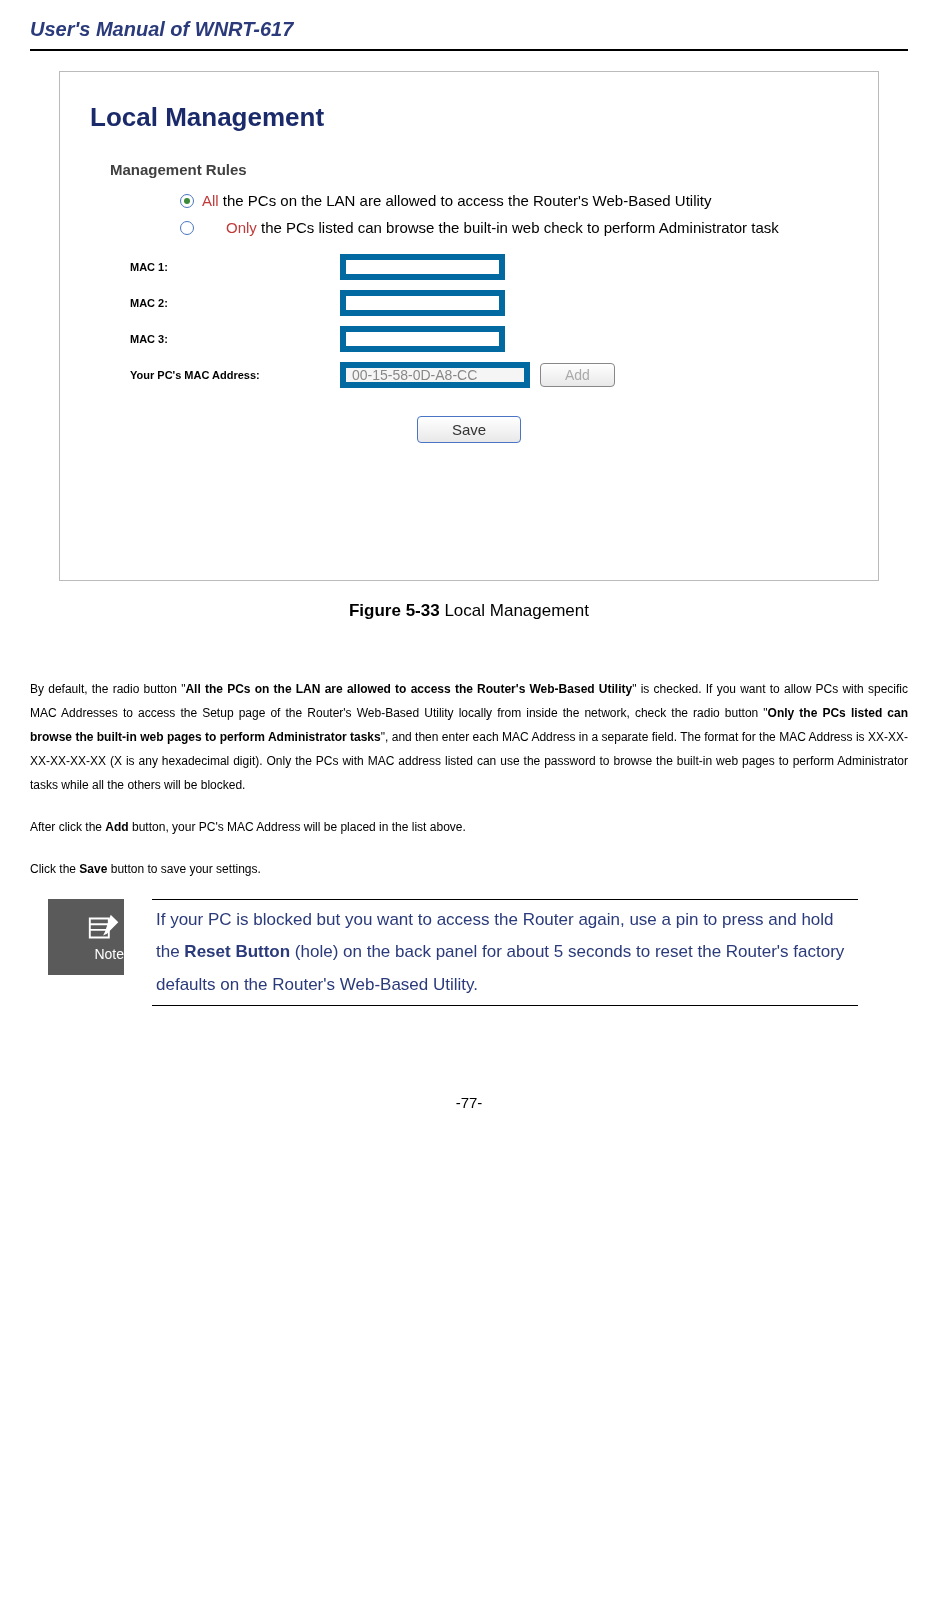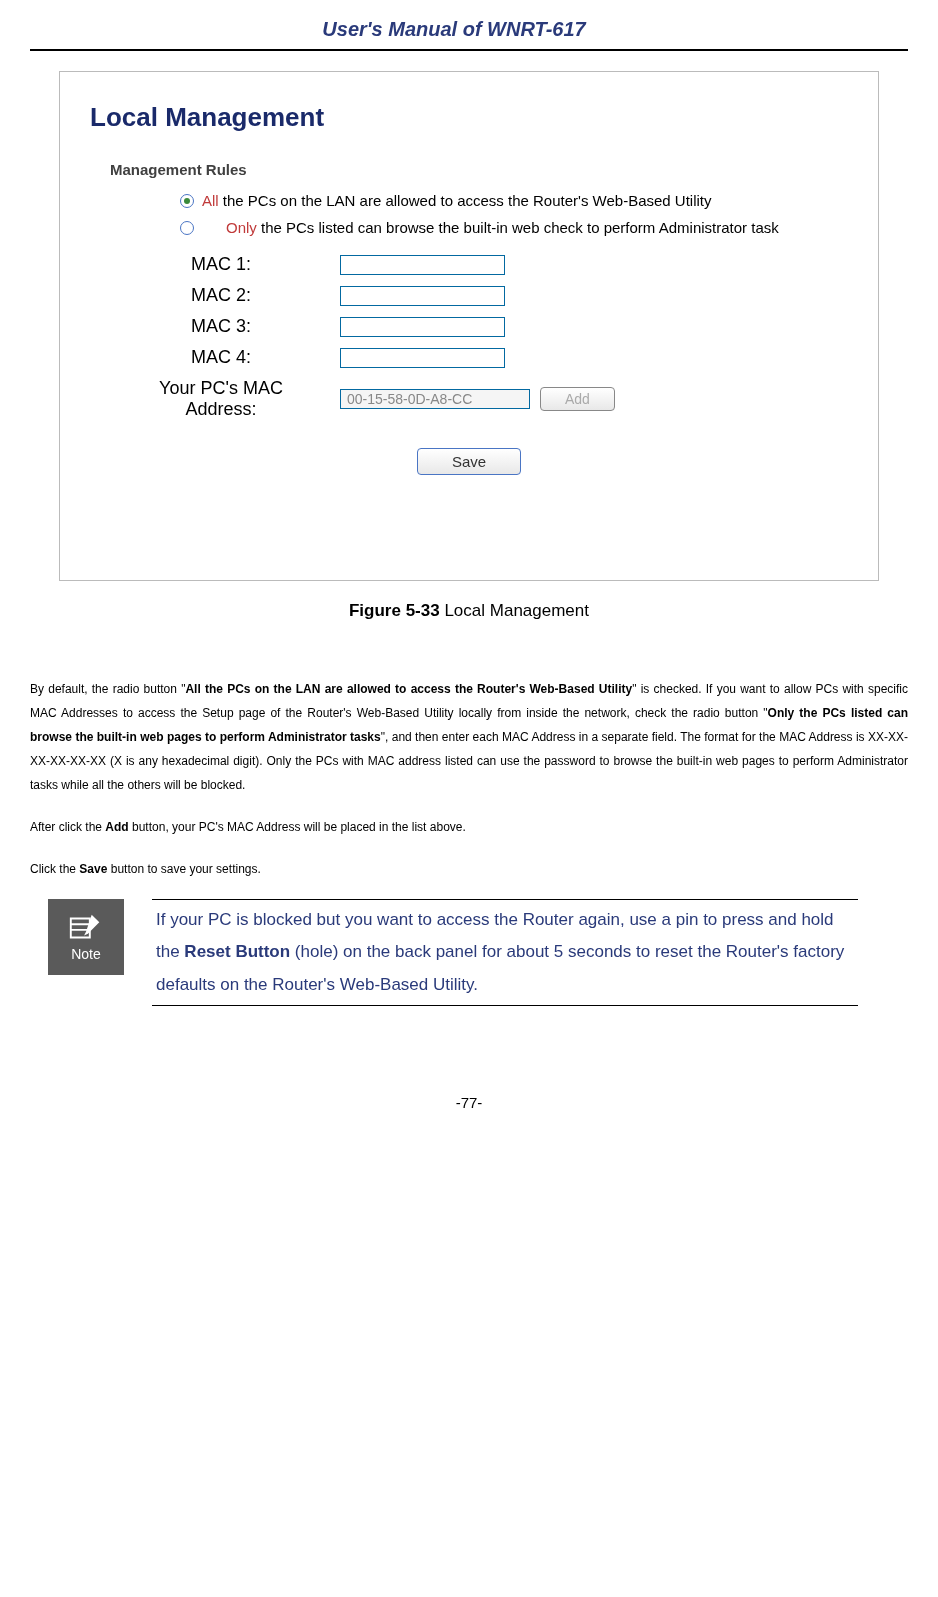--- a/index.html
+++ b/index.html
@@ -5,21 +5,21 @@
     * { box-sizing: border-box; margin: 0; padding: 0; }
     body {
       font-family: Arial, Helvetica, sans-serif;
       background: #fff;
       width: 938px;
       margin: 0 auto;
       padding: 0 30px;
       color: #000;
     }
     .header-title {
-      text-align: center;
+      text-align: left;
       font-style: italic;
       font-weight: bold;
       color: #2a3a7a;
       font-size: 20px;
       padding: 18px 30px 8px 0;
     }
     .header-rule {
       border: none;
       border-top: 2px solid #000;
       margin-bottom: 20px;
@@ -77,28 +77,28 @@
       margin-left: 40px;
       margin-top: 18px;
     }
     .form-row {
       display: flex;
       align-items: center;
       margin-bottom: 10px;
     }
     .form-row .label {
       width: 210px;
-      text-align: center;
-      font-weight: normal;
-      font-size: 18px;
+      text-align: left;
+      font-weight: bold;
+      font-size: 11px;
       padding-right: 28px;
     }
     .text-input {
-      border: 1px solid #0369a1;
-      height: 20px;
+      border: 6px solid #0369a1;
+      height: 26px;
       width: 165px;
       padding: 2px 6px;
       font-size: 14px;
     }
     .text-input.disabled {
       background: #f5f5f5;
       color: #888;
       width: 190px;
     }
     .btn {
@@ -142,21 +142,21 @@
       margin: 10px 0 40px 18px;
       width: 810px;
     }
     .note-icon {
       width: 76px;
       height: 76px;
       background: #5a5a5a;
       color: #fff;
       display: flex;
       flex-direction: column;
-      align-items: center;
+      align-items: flex-end;
       justify-content: center;
       flex-shrink: 0;
       margin-right: 12px;
     }
     .note-icon svg { width: 38px; height: 32px; }
     .note-icon .note-label {
       font-size: 14px;
       margin-top: 2px;
       font-family: Arial, sans-serif;
     }
@@ -212,24 +212,20 @@
     </div>
     <div class="form-row">
       <span class="label">MAC 2:</span>
       <input class="text-input" type="text" style="">
     </div>
     <div class="form-row">
       <span class="label">MAC 3:</span>
       <input class="text-input" type="text" style="">
     </div>
     <div class="form-row">
-      <span class="label">MAC 4:</span>
-      <input class="text-input" type="text" style="">
-    </div>
-    <div class="form-row">
       <span class="label">Your PC's MAC Address:</span>
       <input class="text-input disabled" type="text" disabled="" value="00-15-58-0D-A8-CC" style="">
       <span style="width:10px"></span>
       <button class="btn disabled">Add</button>
     </div>
   </div>
 
   <div class="save-row">
     <button class="btn save">Save</button>
   </div>

